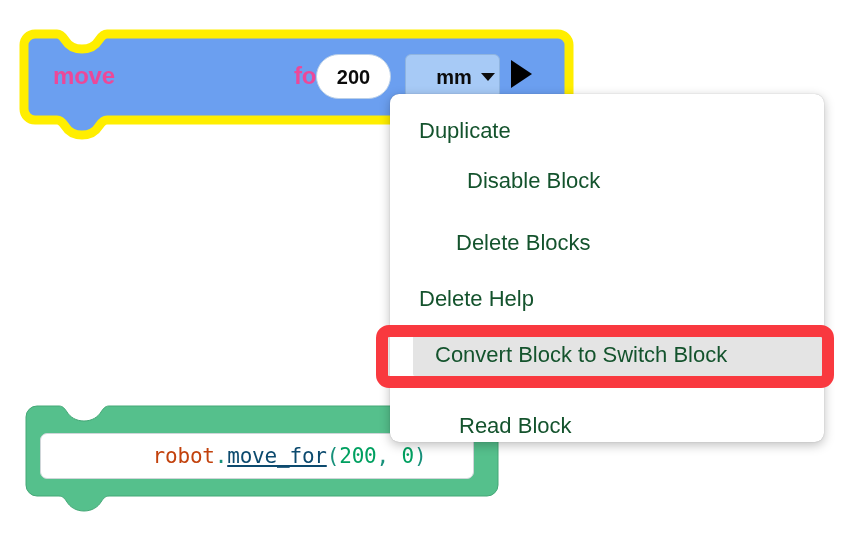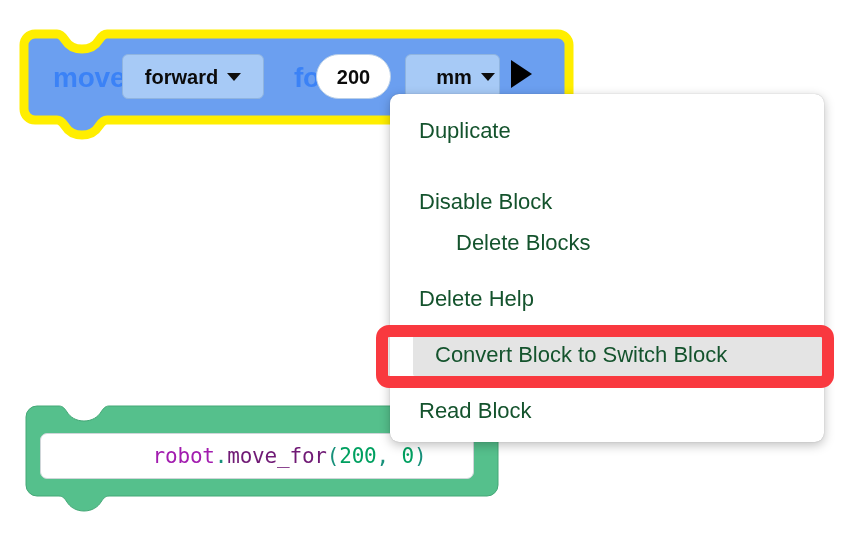--- a/index.html
+++ b/index.html
@@ -40,22 +40,22 @@
     left: 22px;
     top: 402px;
     width: 480px;
     height: 125px;
   }
 
   
   .blk-label {
     position: absolute;
     font-weight: bold;
-    font-size: 28px;
-    color: #3b82f6;
+    font-size: 24px;
+    color: #ec4899;
     white-space: nowrap;
     line-height: 1;
     letter-spacing: -0.2px;
   }
 
   .dropdown-field {
     position: absolute;
     background: #a7caf6;
     border: 1px solid #8fb4e0;
     border-radius: 6px;
@@ -118,23 +118,23 @@
     overflow: hidden;
   }
   .code-text {
     font-family: "DejaVu Sans Mono", "Liberation Mono", monospace;
     font-size: 21px;
     line-height: 1;
     white-space: pre;
     padding-left: 12px;
     letter-spacing: -0.2px;
   }
-  .tok-obj    { color: #a21caf; }
+  .tok-obj    { color: #c2410c; }
   .tok-punct  { color: #18917b; }
-  .tok-fn     { color: #701a75; }
+  .tok-fn     { color: #0c4a6e; text-decoration: underline; }
   .tok-num    { color: #00a060; }
 
   
   #context-menu {
     position: absolute;
     left: 390px;
     top: 94px;
     width: 434px;
     height: 348px;
     background: #ffffff;
@@ -211,24 +211,20 @@
                c-2,-3 -4,-6 -8,-6
                h-22
                a11,11 0 0 1 -11,-11
                z" fill="#6b9ff0" stroke="#ffee00" stroke-width="9" stroke-linejoin="round"></path>
     </svg>
 
     
     <div class="blk-label" style="left:35px; top:36px;">move</div>
 
     
-    <div class="dropdown-field" style="left:104px; top:26px; width:142px; height:45px;">
-      <span class="dd-text">forward</span>
-      <span class="dd-caret"></span>
-    </div>
 
     
     <div class="blk-label" style="left:276px; top:36px;">for</div>
 
     
     <div class="num-field" style="left:298px; top:26px; width:75px; height:45px;">
       <span class="num-text">200</span>
     </div>
 
     
@@ -240,37 +236,37 @@
     
     <div class="play-arrow" style="left:493px; top:32px;"></div>
   </div>
 
   <div id="context-menu">
 
     <div class="menu-item" style="top:9px;">
       <span class="mi-label">Duplicate</span>
     </div>
 
-    <div class="menu-item" style="top:80px;">
+    <div class="menu-item" style="top:59px;padding-left:48px;">
       <span class="mi-label">Disable Block</span>
     </div>
 
     <div class="menu-item" style="top:121px;padding-left:37px;">
       <span class="mi-label">Delete Blocks</span>
     </div>
 
     <div class="menu-item" style="top:177px;">
       <span class="mi-label">Delete Help</span>
     </div>
 
     <div class="menu-item highlighted" style="top:240px;">
       <span class="mi-label">Convert Block to Switch Block</span>
     </div>
 
-    <div class="menu-item" style="top:289px;">
+    <div class="menu-item" style="top:304px;padding-left:40px;">
       <span class="mi-label">Read Block</span>
     </div>
 
   </div>
 
   <div id="annotation-box"></div>
 
   <div id="code-block-wrap" class="block-svg">
     <svg width="480" height="125" viewBox="0 0 480 125" xmlns="http://www.w3.org/2000/svg">
       <path d="M4,15

